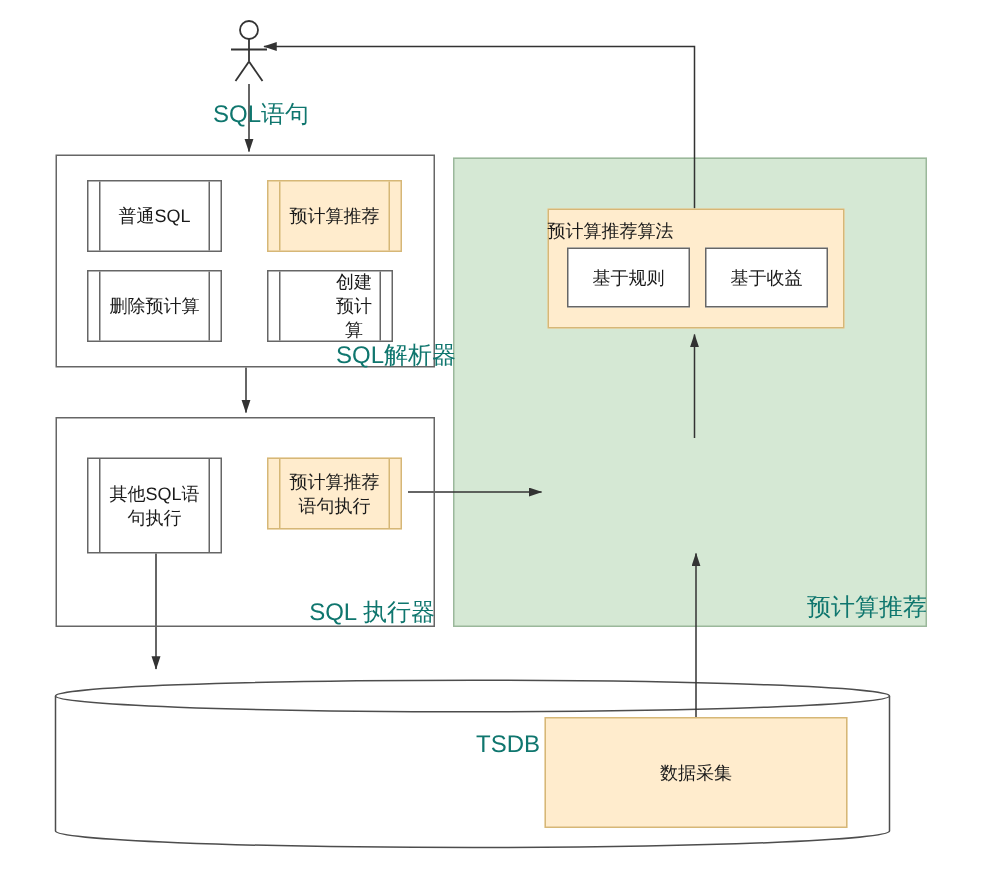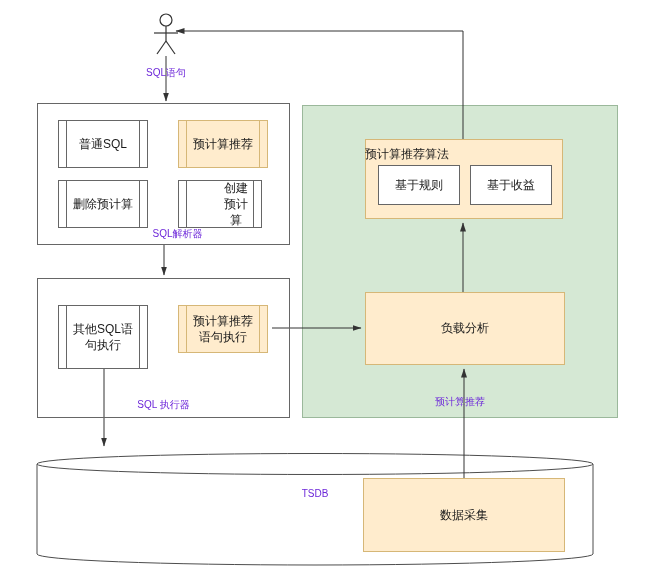--- a/index.html
+++ b/index.html
@@ -34,22 +34,22 @@
   .process { padding: 0 12px; }
   .process::before, .process::after {
     content: ""; position: absolute; top: 0; bottom: 0; width: 0;
     border-left: 1px solid #666666;
   }
   .process::before { left: 7px; }
   .process::after  { right: 7px; }
   .process.yellow::before, .process.yellow::after { border-left-color: #d6b777; }
 
   .diagram-label {
-    position: absolute; font-size: 10px; text-align: center;
-    z-index: 4; color: #6d28d9;
+    position: absolute; font-size: 16px; text-align: right;
+    z-index: 4; color: #0f766e;
   }
 
   .algo-title {
     position: absolute; left: 365px; top: 146px; width: 198px;
     font-size: 12px; text-align: left; z-index: 4;
   }
 </style>
 </head>
 <body>
 
@@ -100,20 +100,19 @@
   <div class="node container-box" style="left:37px; top:278px; width:253px; height:140px;"></div>
   <div class="node process" style="left:58px; top:305px; width:90px; height:64px;">其他SQL语句执行</div>
   <div class="node process yellow" style="left:178px; top:305px; width:90px; height:48px;">预计算推荐语句执行</div>
   <div class="diagram-label" style="left:37px; top:398px; width:253px;">SQL 执行器</div>
 
   <div class="node yellow" style="left:365px; top:139px; width:198px; height:80px;"></div>
   <div class="algo-title">预计算推荐算法</div>
   <div class="node" style="left:470px; top:165px; width:82px; height:40px;">基于收益</div>
   <div class="node" style="left:378px; top:165px; width:82px; height:40px;">基于规则</div>
 
-  <div class="node yellow" style="left:365px; top:292px; width:200px; height:73px;">负载分析</div>
 
   <div class="diagram-label" style="left:302px; top:395px; width:316px;">预计算推荐</div>
 
   <div class="node yellow" style="left:363px; top:478px; width:202px; height:74px;">数据采集</div>
   <div class="diagram-label" style="left:270px; top:488px; width:90px;">TSDB</div>
 
 </div>
 
 </body></html>

